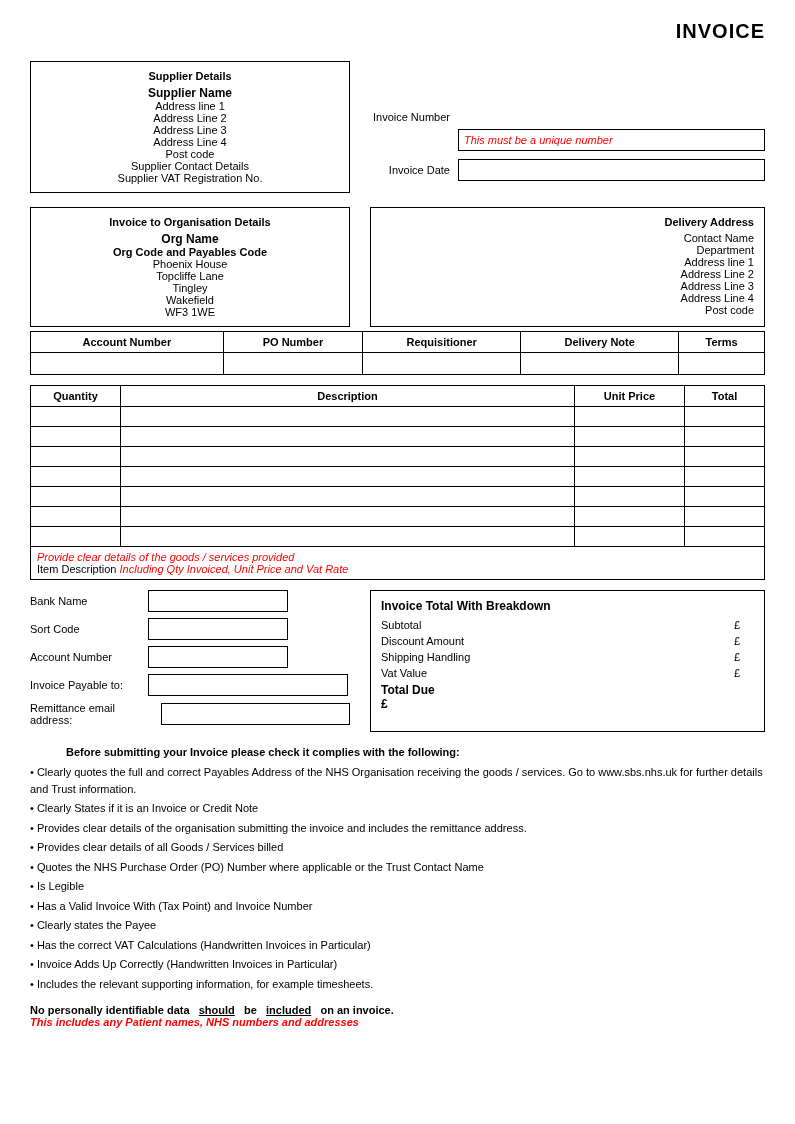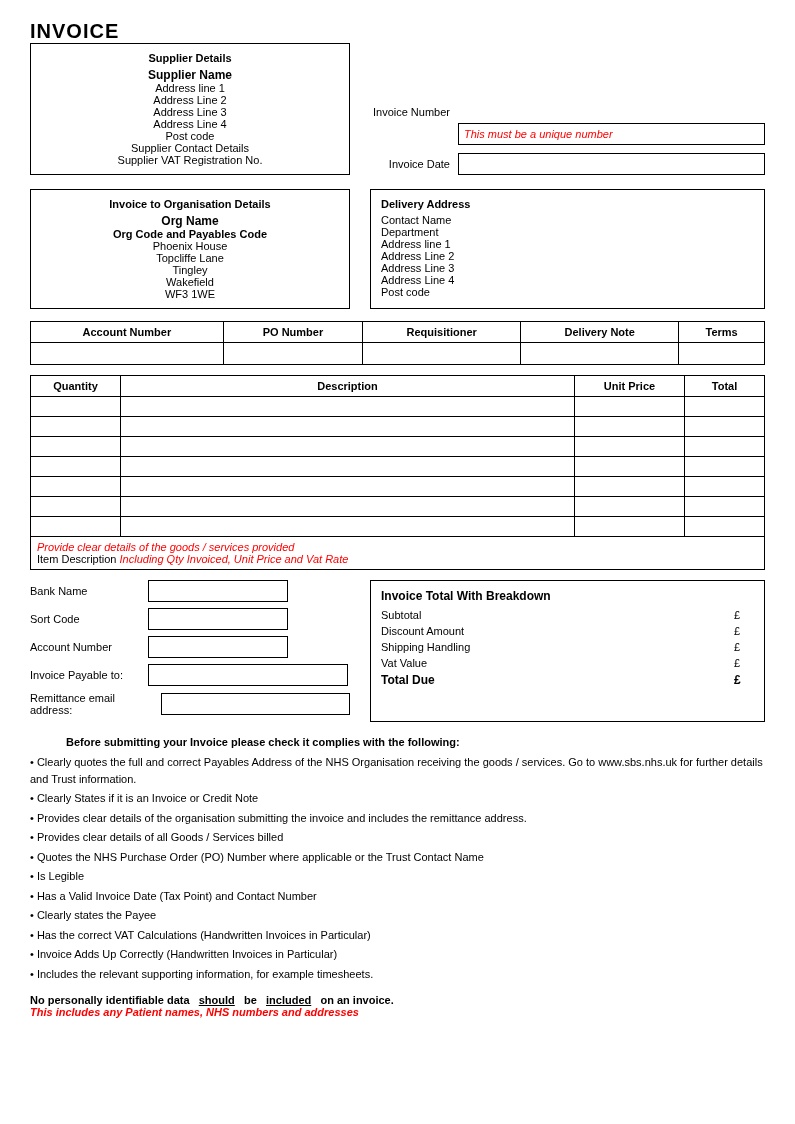--- a/index.html
+++ b/index.html
@@ -6,30 +6,30 @@
     body {
       font-family: Arial, sans-serif;
       font-size: 11px;
       background: #fff;
       color: #000;
       width: 795px;
       min-height: 1124px;
       padding: 20px 30px;
     }
     h1 {
-      text-align: left;
+      text-align: right;
       font-size: 20px;
       font-weight: bold;
+      margin-bottom: 18px;
       letter-spacing: 1px;
     }
     .top-row {
       display: flex;
       gap: 20px;
       margin-bottom: 14px;
-      align-items: flex-end;
     }
     .supplier-box {
       border: 1px solid #000;
       width: 320px;
       padding: 8px 10px;
       text-align: center;
       flex-shrink: 0;
     }
     .supplier-box .box-title {
       font-weight: bold;
@@ -70,21 +70,21 @@
       color: red;
       font-style: italic;
       font-size: 11px;
       display: flex;
       align-items: center;
       padding-left: 5px;
     }
     .mid-row {
       display: flex;
       gap: 20px;
-      margin-bottom: 12px;
+      margin-bottom: 4px;
     }
     .org-box {
       border: 1px solid #000;
       width: 320px;
       padding: 8px 10px;
       text-align: center;
       flex-shrink: 0;
     }
     .org-box .box-title {
       font-weight: bold;
@@ -96,21 +96,21 @@
       font-size: 12px;
     }
     .org-box .org-code {
       font-weight: bold;
       font-size: 11px;
     }
     .delivery-box {
       border: 1px solid #000;
       flex: 1;
       padding: 8px 10px;
-      text-align: left;
+      text-align: right;
     }
     .delivery-box .box-title {
       font-weight: bold;
       font-size: 11px;
       margin-bottom: 4px;
     }
     .table-section {
       margin-bottom: 10px;
     }
     table {
@@ -188,20 +188,21 @@
     }
     .total-row {
       display: flex;
       justify-content: space-between;
       margin-bottom: 4px;
       font-size: 11px;
     }
     .total-row.bold-row {
       font-weight: bold;
       font-size: 12px;
+      flex-direction: column;
     }
     .total-row span:last-child {
       min-width: 20px;
     }
     .checklist-section {
       font-size: 11px;
       margin-bottom: 12px;
     }
     .checklist-section .checklist-title {
       font-weight: bold;
@@ -420,21 +421,21 @@
 </div>
 
 <div class="checklist-section">
   <div class="checklist-title">Before submitting your Invoice please check it complies with the following:</div>
   <p>• Clearly quotes the full and correct Payables Address of the NHS Organisation receiving the goods / services. Go to www.sbs.nhs.uk for further details and Trust information.</p>
   <p>• Clearly States if it is an Invoice or Credit Note</p>
   <p>• Provides clear details of the organisation submitting the invoice and includes the remittance address.</p>
   <p>• Provides clear details of all Goods / Services billed</p>
   <p>• Quotes the NHS Purchase Order (PO) Number where applicable or the Trust Contact Name</p>
   <p>• Is Legible</p>
-  <p>• Has a Valid Invoice Date (Tax Point) and Contact Number</p>
+  <p>• Has a Valid Invoice With (Tax Point) and Invoice Number</p>
   <p>• Clearly states the Payee</p>
   <p>• Has the correct VAT Calculations (Handwritten Invoices in Particular)</p>
   <p>• Invoice Adds Up Correctly (Handwritten Invoices in Particular)</p>
   <p>• Includes the relevant supporting information, for example timesheets.</p>
 </div>
 
 <div class="warning-section">
   <p>
     <span class="warning-title">No personally identifiable data</span>
     <span>&nbsp;</span>

